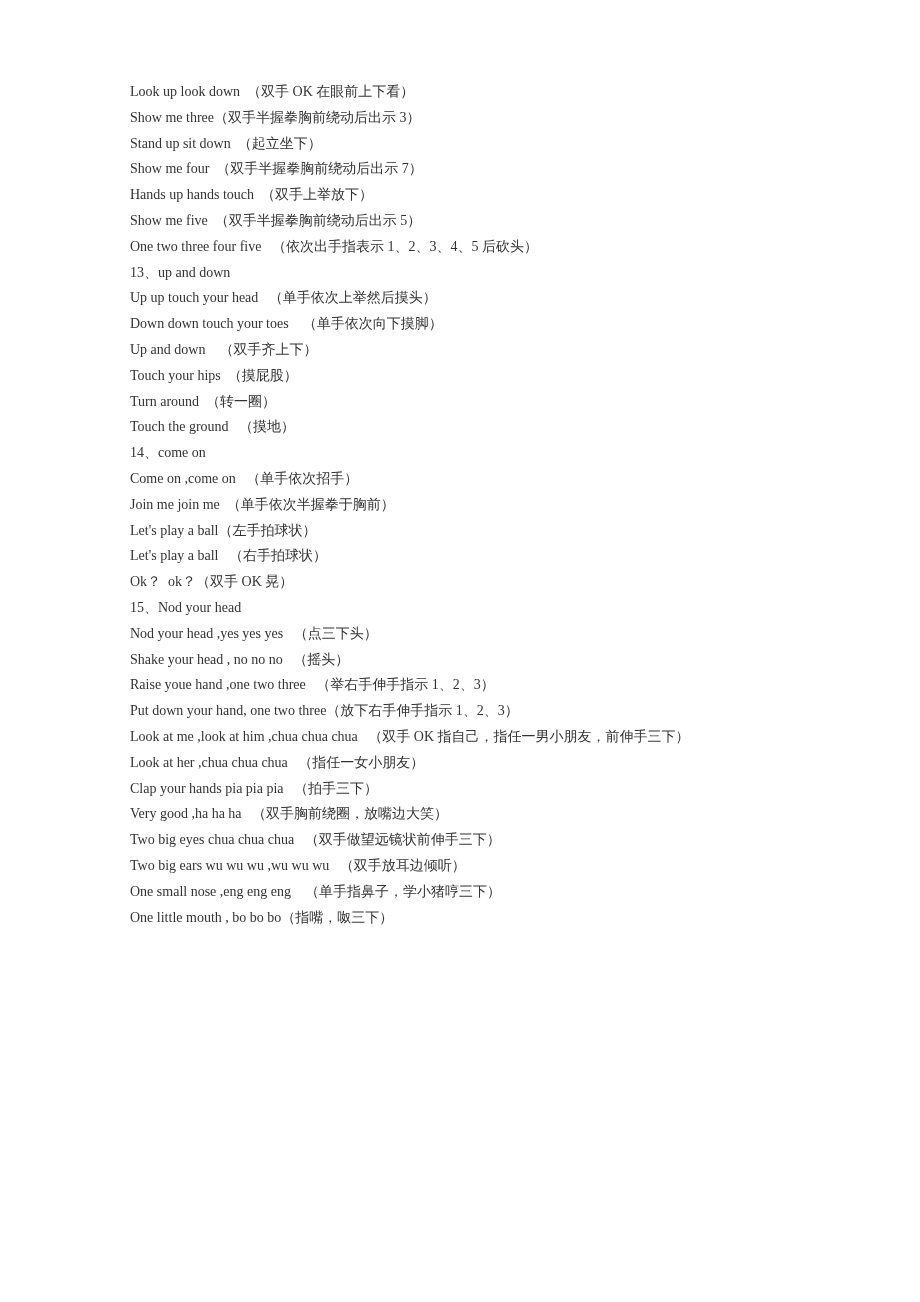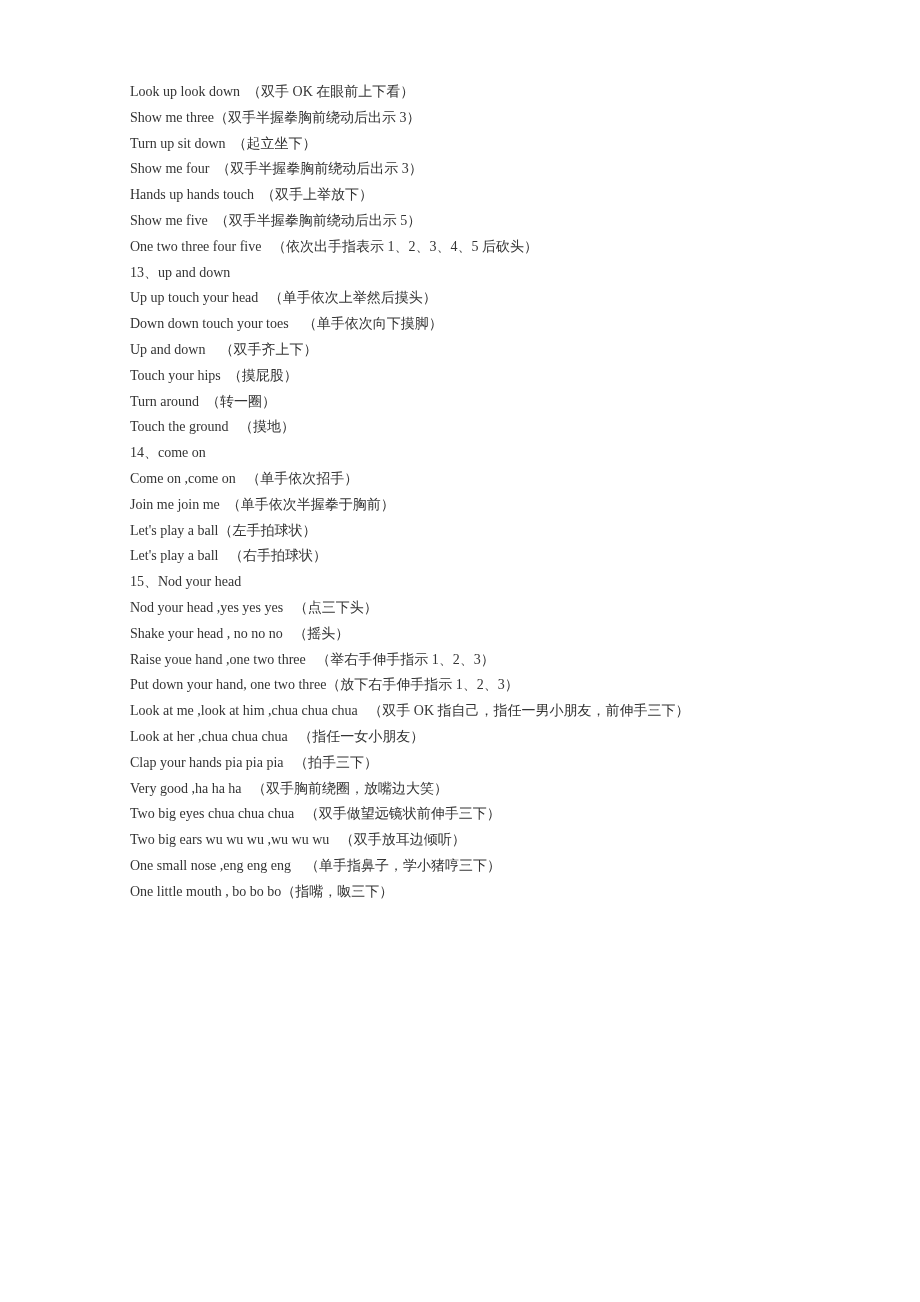--- a/index.html
+++ b/index.html
@@ -25,37 +25,38 @@
       margin-bottom: 2px;
       white-space: pre-wrap;
     }
   </style>
 </head>
 <body>
 
 <div class="content-block">
 <span class="line">Look up look down  （双手 OK 在眼前上下看）</span>
     <span class="line">Show me three（双手半握拳胸前绕动后出示 3）</span>
-    <span class="line">Turn up sit down  （起立坐下）</span>
-    <span class="line">Show me four  （双手半握拳胸前绕动后出示 3）</span>
+    <span class="line">Stand up sit down  （起立坐下）</span>
+    <span class="line">Show me four  （双手半握拳胸前绕动后出示 7）</span>
     <span class="line">Hands up hands touch  （双手上举放下）</span>
     <span class="line">Show me five  （双手半握拳胸前绕动后出示 5）</span>
     <span class="line">One two three four five   （依次出手指表示 1、2、3、4、5 后砍头）</span>
     <span class="line">13、up and down</span>
     <span class="line">Up up touch your head   （单手依次上举然后摸头）</span>
     <span class="line">Down down touch your toes    （单手依次向下摸脚）</span>
     <span class="line">Up and down    （双手齐上下）</span>
     <span class="line">Touch your hips  （摸屁股）</span>
     <span class="line">Turn around  （转一圈）</span>
     <span class="line">Touch the ground   （摸地）</span>
     <span class="line">14、come on</span>
     <span class="line">Come on ,come on   （单手依次招手）</span>
     <span class="line">Join me join me  （单手依次半握拳于胸前）</span>
     <span class="line">Let's play a ball（左手拍球状）</span>
     <span class="line">Let's play a ball   （右手拍球状）</span>
+    <span class="line">Ok？  ok？（双手 OK 晃）</span>
     <span class="line">15、Nod your head</span>
     <span class="line">Nod your head ,yes yes yes   （点三下头）</span>
     <span class="line">Shake your head , no no no   （摇头）</span>
     <span class="line">Raise youe hand ,one two three   （举右手伸手指示 1、2、3）</span>
     <span class="line">Put down your hand, one two three（放下右手伸手指示 1、2、3）</span>
     <span class="line">Look at me ,look at him ,chua chua chua   （双手 OK 指自己，指任一男小朋友，前伸手三下）</span>
     <span class="line">Look at her ,chua chua chua   （指任一女小朋友）</span>
     <span class="line">Clap your hands pia pia pia   （拍手三下）</span>
     <span class="line">Very good ,ha ha ha   （双手胸前绕圈，放嘴边大笑）</span>
     <span class="line">Two big eyes chua chua chua   （双手做望远镜状前伸手三下）</span>

